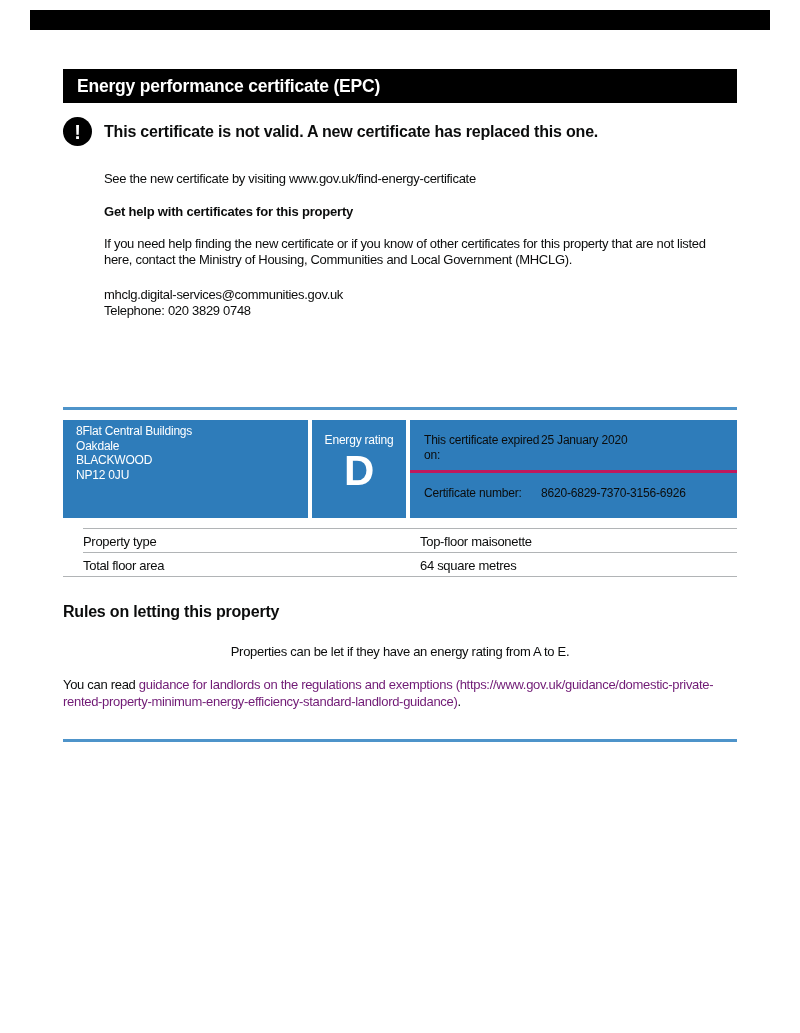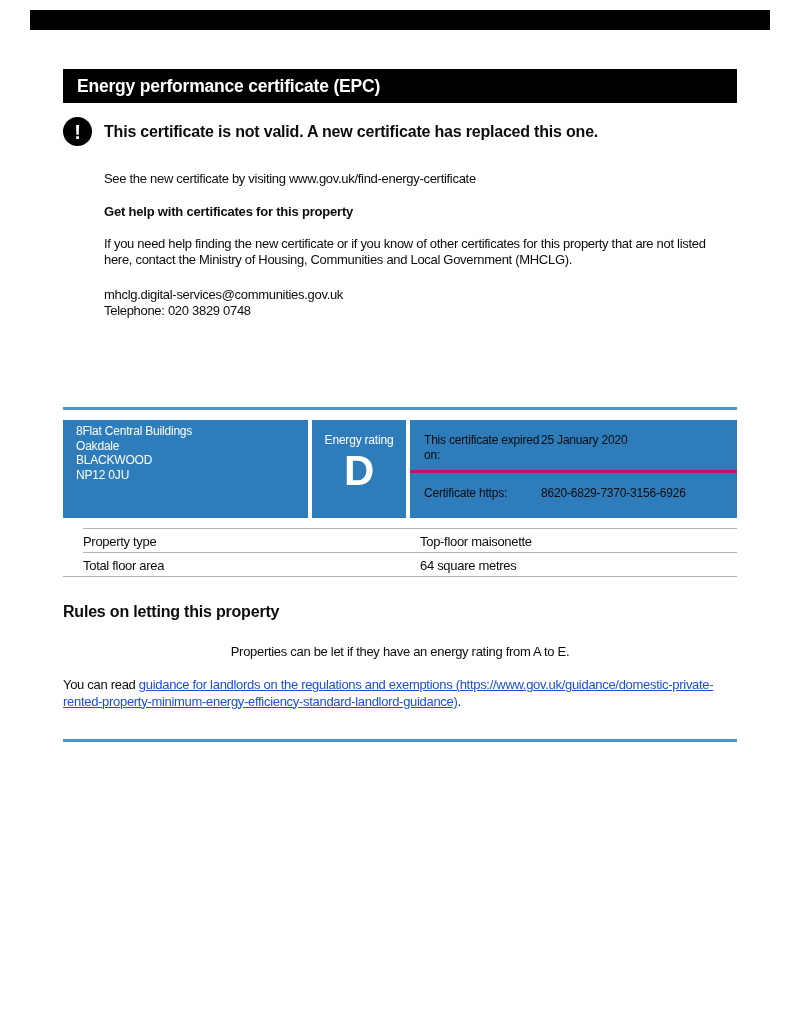--- a/index.html
+++ b/index.html
@@ -83,21 +83,21 @@
     font-size:13px; letter-spacing:-0.3px;
   }
   .prop-row { display:flex; height:24px; border-top:1px solid #b1b4b6; padding-top:5px;margin-left:20px; }
   .prop-label { flex:0 0 337px; }
   .prop-value { flex:1 1 auto; }
 
   
   .rules-heading { left:63px; top:603px; font-size:16px; font-weight:bold; letter-spacing:-0.2px; }
   .rules-para    { left:63px; top:644px; width:674px;text-align:center; }
   .read-para     { left:63px; top:677px; width:674px; line-height:16.5px; }
-  .guidance-link { color:#1d4ed8; text-decoration:underline; cursor:pointer; }
+  .guidance-link { color:#701a75; cursor:pointer; }
 </style>
 </head>
 <body>
 
 <div class="page">
 
   <div class="abs page-top-rule"></div>
 
   <div class="abs header-banner">
     <span>Energy performance certificate (EPC)</span>
@@ -133,21 +133,21 @@
     <div class="panel panel-rating">
       <div>Energy rating</div>
       <div class="rating-letter">D</div>
     </div>
     <div class="panel-cert">
       <div class="cert-row cert-row-1">
         <div class="cert-label">This certificate expired on:</div>
         <div class="cert-value">25 January 2020</div>
       </div>
       <div class="cert-row cert-row-2">
-        <div class="cert-label">Certificate https:</div>
+        <div class="cert-label">Certificate number:</div>
         <div class="cert-value">8620-6829-7370-3156-6926</div>
       </div>
     </div>
   </div>
 
   <div class="abs prop-table">
     <div class="prop-row">
       <div class="prop-label">Property type</div>
       <div class="prop-value">Top-floor maisonette</div>
     </div>

